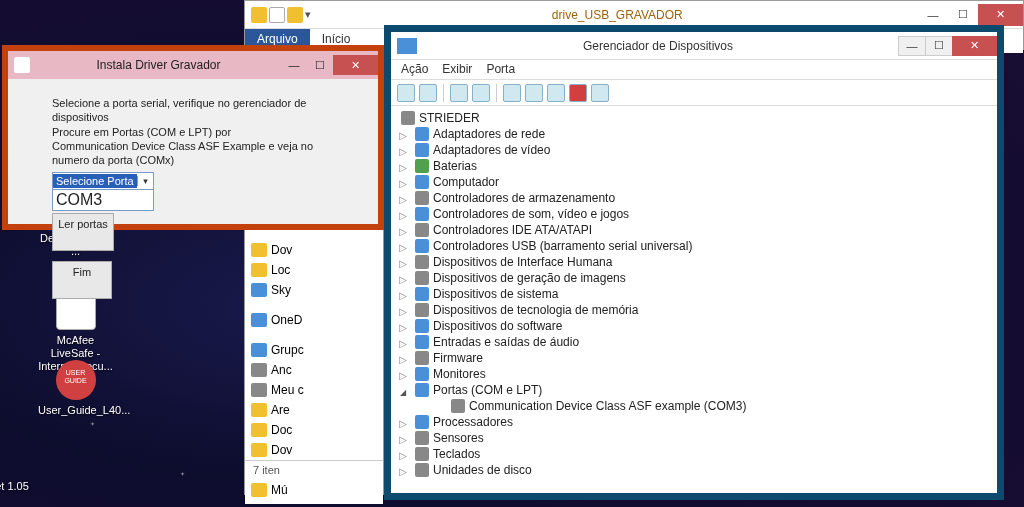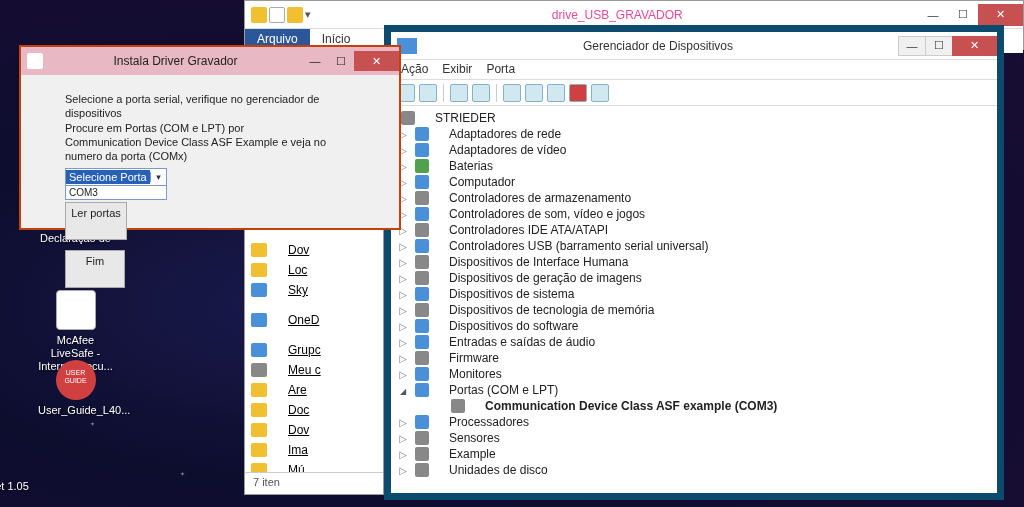--- a/index.html
+++ b/index.html
@@ -7,72 +7,72 @@
 
 
 .desktop { position: absolute; top: 0; left: 0; width: 250px; height: 507px; }
 .desktop-icon { position: absolute; width: 75px; text-align: center; color: white; font-size: 11px; }
 .desktop-icon .icon-img { width: 40px; height: 40px; margin: 0 auto 4px; background: #fff; border-radius: 4px; }
 .desktop-icon .label { text-shadow: 1px 1px 2px rgba(0,0,0,0.7); line-height: 1.2; }
 
 
 .explorer { position: absolute; top: 0; left: 244px; width: 780px; height: 30px; background: #fff; border: 1px solid #999; }
 .explorer-titlebar { height: 28px; background: #fff; display: flex; align-items: center; justify-content: space-between; border-bottom: 1px solid #ddd; }
-.explorer-title { flex: 1; text-align: center; font-size: 12px; color: #ec4899; }
+.explorer-title { flex: 1; text-align: center; font-size: 12px; color: #a16207; }
 .explorer-controls { display: flex; }
 .explorer-controls .btn { width: 30px; height: 22px; display: flex; align-items: center; justify-content: center; font-size: 11px; color: #333; }
 .explorer-controls .btn.close { background: #c75050; color: #fff; width: 45px; }
 .explorer-tabs { height: 24px; display: flex; background: #fff; }
 .explorer-tab { padding: 3px 12px; font-size: 12px; background: #fff; color: #333; }
 .explorer-tab.active { background: #2b579a; color: #fff; }
 .explorer-qat { display: flex; gap: 2px; padding: 4px 6px; align-items: center; }
 .explorer-qat .q { width: 16px; height: 16px; background: #f0c030; border-radius: 2px; }
 
 .explorer-body { position: absolute; top: 50px; left: 244px; width: 140px; height: 445px; background: #fff; border: 1px solid #999; border-top: none; }
 .explorer-left { width: 100%; background: #fff; font-size: 12px; padding: 190px 4px 4px 4px; }
-.explorer-left .item { padding: 3px 2px; display: flex; gap: 21px; text-decoration: underline; }
+.explorer-left .item { padding: 3px 2px; display: flex; gap: 4px; }
 .explorer-left .folder-ic { width: 16px; height: 14px; background: #f0c030; border-radius: 2px; }
-.explorer-statusbar { position: absolute; bottom: 0; left: 0; right: 0; height: 22px; border-top: 1px solid #ccc; font-size: 11px; padding: 3px 8px; color: #555; background: #fff; }
+.explorer-statusbar { position: absolute; bottom: 12px; left: 0; right: 0; height: 22px; border-top: 1px solid #ccc; font-size: 11px; padding: 3px 8px; color: #555; background: #fff; }
 
 
 .devmgr { position: absolute; top: 25px; left: 384px; width: 620px; height: 475px; background: #fff; border: 7px solid #0c4a6e; }
 .devmgr-titlebar { height: 28px; background: #fff; display: flex; align-items: center; justify-content: space-between; border-bottom: 1px solid #ddd; }
 .devmgr-title { flex: 1; text-align: center; font-size: 12px; color: #333; }
 .devmgr-controls { display: flex; }
 .devmgr-controls .btn { width: 28px; height: 20px; display: flex; align-items: center; justify-content: center; font-size: 11px; color: #333; border: 1px solid #ccc; margin-left: -1px; background: #f0f0f0; }
 .devmgr-controls .btn.close { background: #c75050; color: #fff; border-color: #c75050; width: 45px; }
 .devmgr-menubar { height: 20px; display: flex; gap: 14px; padding: 2px 10px; font-size: 12px; color: #333; border-bottom: 1px solid #ddd; }
 .devmgr-toolbar { height: 26px; display: flex; gap: 4px; padding: 3px 6px; border-bottom: 1px solid #ddd; align-items: center; }
 .devmgr-toolbar .tb { width: 18px; height: 18px; background: #d0e8f0; border: 1px solid #88b0c8; border-radius: 2px; }
 .devmgr-toolbar .sep { width: 1px; height: 18px; background: #ccc; margin: 0 2px; }
 .devmgr-tree { padding: 4px 6px; font-size: 12px; color: #222; overflow: auto; height: 395px; }
-.tree-node { padding: 1px 0 1px 18px; display: flex; align-items: center; gap: 20px; position: relative; white-space: nowrap; }
+.tree-node { padding: 1px 0 1px 18px; display: flex; align-items: flex-end; gap: 4px; position: relative; white-space: nowrap; }
 .tree-node .arrow { position: absolute; left: 0; width: 12px; text-align: center; color: #888; font-size: 10px; }
 .tree-node .dev-ic { width: 14px; height: 14px; background: #4a90d8; border-radius: 2px; flex-shrink: 0; }
 .tree-node.root-node { padding-left: 4px; font-weight: normal; }
 .tree-node.expanded > .arrow::before { content: "◢"; color: #555; font-size: 8px; }
 .tree-node.collapsed > .arrow::before { content: "▷"; }
-.tree-child { padding-left: 36px; font-weight: bold; }
+.tree-child { padding-left: 36px; }
 .tree-child .tree-node { padding-left: 18px; }
 
 
-.dialog { position: absolute; top: 45px; left: 19px; width: 382px; height: 185px; background: #f0f0f0; border: 2px solid #c2410c; }
+.dialog { position: absolute; top: 45px; left: 2px; width: 382px; height: 185px; background: #f0f0f0; border: 6px solid #c2410c; }
 .dialog-titlebar { height: 28px; background: #e8b8c4; display: flex; align-items: center; justify-content: space-between; }
 .dialog-titlebar .icon { width: 16px; height: 16px; margin: 0 6px; background: #fff; border-radius: 2px; }
 .dialog-title { flex: 1; text-align: center; font-size: 12px; color: #222; }
 .dialog-controls { display: flex; }
 .dialog-controls .btn { width: 26px; height: 20px; display: flex; align-items: center; justify-content: center; font-size: 11px; color: #222; background: #e8b8c4; }
 .dialog-controls .btn.close { background: #c75050; color: #fff; width: 45px; }
 .dialog-body { padding: 18px 36px 10px 44px; font-size: 11px; color: #222; }
 .dialog-body p { margin-bottom: 1px; line-height: 1.25; }
 .combo-wrap { margin-top: 4px; position: relative; width: 102px; }
 .combo { width: 102px; height: 18px; border: 1px solid #7a9ac8; background: #fff; display: flex; align-items: center; font-size: 11px; padding: 0; }
 .combo-sel { background: #2860b8; color: #fff; padding: 1px 3px; flex: 1; }
 .combo-arr { width: 16px; text-align: center; border-left: 1px solid #7a9ac8; color: #333; font-size: 9px; }
-.combo-dropdown { width: 102px; border: 1px solid #7a9ac8; border-top: none; background: #fff; font-size: 10px; }
+.combo-dropdown { width: 102px; border: 1px solid #7a9ac8; border-top: none; background: #fff; font-size: 16px; }
 .combo-dropdown .opt { padding: 1px 3px; }
 .dlg-btn { display: block; margin-top: 2px; width: 62px; height: 38px; background: #e8e8e8; border: 1px solid #aaa; font-size: 11px; text-align: center; line-height: 20px; }
 .dlg-btn.fim { margin-top: 10px; width: 60px; }
 
 
 .ic-red { background: #d04040 !important; }
 .ic-blue { background: #4a90d8 !important; }
 .ic-gray { background: #888 !important; }
 .ic-yellow { background: #f0c030 !important; }
 .ic-white { background: #fff !important; border: 1px solid #aaa; }
@@ -140,20 +140,24 @@
         <div class="folder-ic ic-blue"></div>
         <span>Sky</span>
       </div>
     <div class="item" style="margin-top:10px">
         <div class="folder-ic ic-blue"></div>
         <span>OneD</span>
       </div>
     <div class="item" style="margin-top:10px">
         <div class="folder-ic ic-blue"></div>
         <span>Grupc</span>
+      </div>
+    <div class="item">
+        <div class="folder-ic ic-gray"></div>
+        <span>Anc</span>
       </div>
     <div class="item" style="">
         <div class="folder-ic ic-gray"></div>
         <span>Meu c</span>
       </div>
     <div class="item">
         <div class="folder-ic"></div>
         <span>Are</span>
       </div>
     <div class="item">
@@ -306,21 +310,21 @@
         <span>Processadores</span>
       </div>
     <div class="tree-node collapsed">
         <span class="arrow"></span>
         <div class="dev-ic ic-gray"></div>
         <span>Sensores</span>
       </div>
     <div class="tree-node collapsed">
         <span class="arrow"></span>
         <div class="dev-ic ic-gray"></div>
-        <span>Example</span>
+        <span>Teclados</span>
       </div>
     <div class="tree-node collapsed">
         <span class="arrow"></span>
         <div class="dev-ic ic-gray"></div>
         <span>Unidades de disco</span>
       </div>
 
   </div>
 </div>
 

